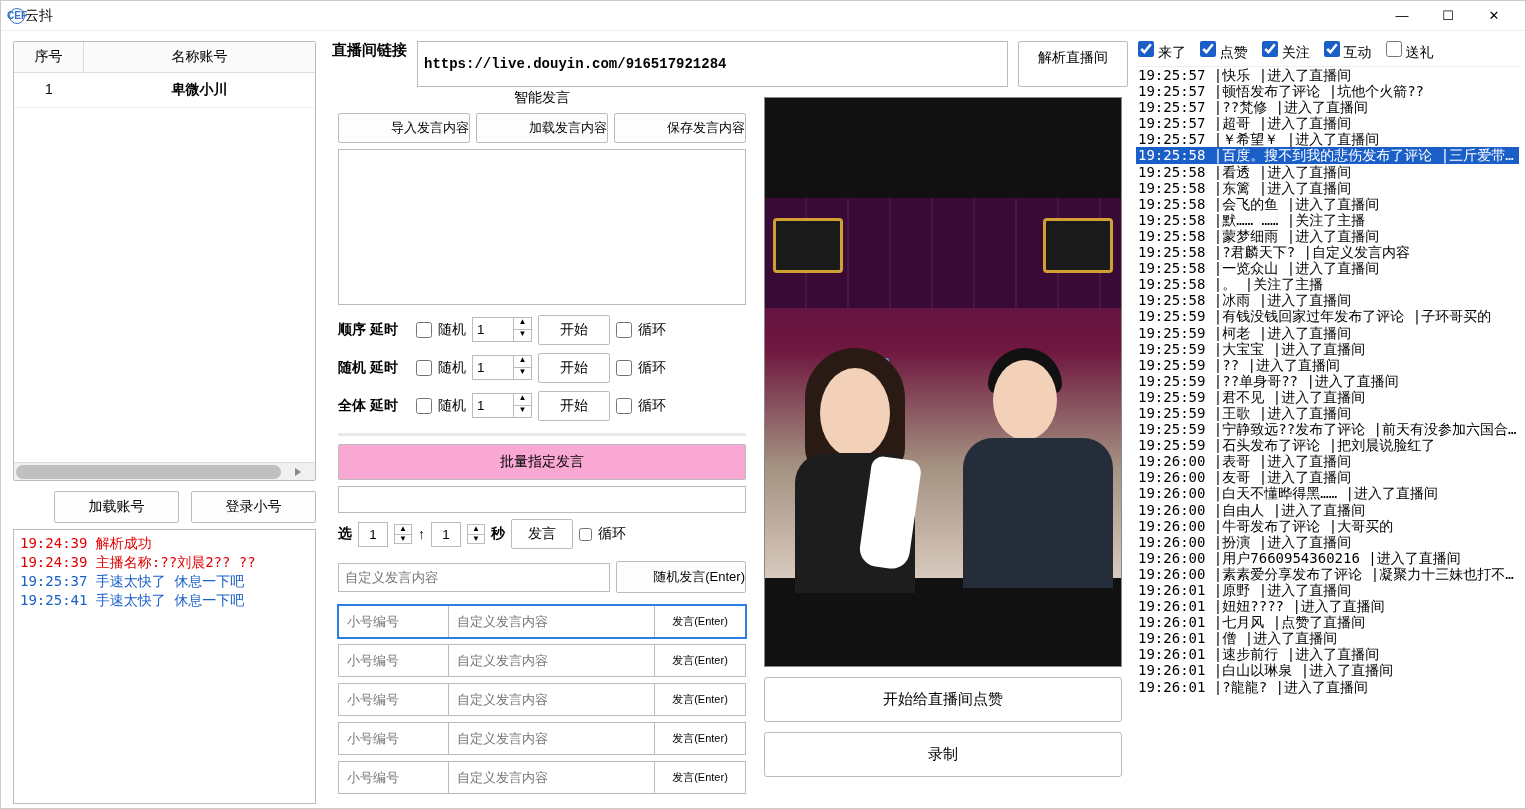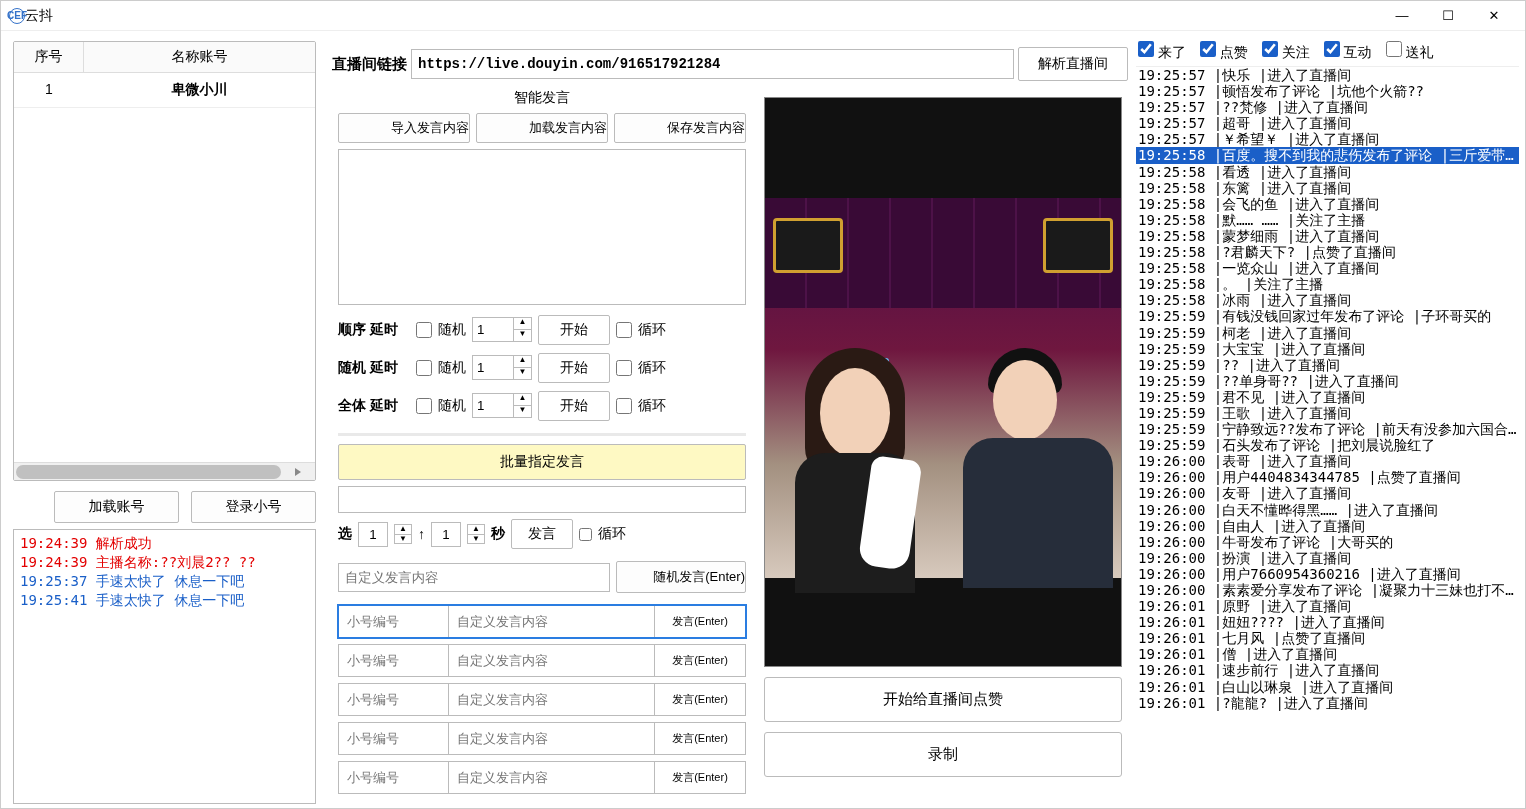--- a/index.html
+++ b/index.html
@@ -49,21 +49,21 @@
   .seqrow .spin { width:60px; display:flex; border:1px solid #bbb;}
   .seqrow .spin input{ flex:1; width:30px; border:none; padding:4px; text-align:left;}
   .spin .arrows{ width:18px; display:flex; flex-direction:column; border-left:1px solid #bbb;}
   .spin .arrows div{ flex:1; font-size:8px; text-align:center; line-height:1; cursor:pointer;}
   .spin .arrows div:first-child{border-bottom:1px solid #bbb;}
   .seqrow .btn-start{ width:72px; border:1px solid #bbb; padding:5px 0; text-align:center; cursor:pointer; border-radius:2px;}
   .cklabel{font-size:14px;}
 
   .divider{height:3px; background:#e9e9e9; margin:2px 0;}
 
-  .batch-btn{ border:1px solid #bbb; border-radius:2px; padding:8px 0; text-align:center; background:#fef9c3; cursor:pointer; font-size:14px;}
+  .batch-btn{ border:1px solid #bbb; border-radius:2px; padding:8px 0; text-align:center; background:#f9a8d4; cursor:pointer; font-size:14px;}
   .thinbox{ border:1px solid #bbb; height:28px;}
 
   .selrow{ display:flex; align-items:center; gap:6px; font-size:14px;}
   .selrow .updn{ display:flex; flex-direction:column; border:1px solid #bbb; width:18px;}
   .selrow .updn div{font-size:8px; text-align:center; line-height:1.1; cursor:pointer;}
   .selrow .updn div:first-child{border-bottom:1px solid #bbb;}
   .selrow .tinyn{ width:30px; border:1px solid #bbb; padding:4px; text-align:center;}
   .selrow .btn-start{ width:62px; border:1px solid #bbb; padding:5px 0; text-align:center; cursor:pointer; border-radius:2px;}
 
   .customrow{ display:flex; gap:6px; align-items:center;}
@@ -101,21 +101,21 @@
   .bigbtn{ border:1px solid #bbb; border-radius:3px; padding:12px 0; text-align:center; font-size:15px; cursor:pointer;}
 
   
   .col-right{ flex:1; display:flex; flex-direction:column; padding:6px 6px 6px 2px; min-width:0;}
   .checks{ display:flex; gap:14px; padding:4px 2px; font-size:14px; align-items:center;}
   .checks input{width:16px;height:16px; accent-color:#1a5fc8;}
   .feed{ flex:1; overflow:auto; font-family: SimSun, monospace; font-size:14px; line-height:1.15; border-top:1px solid #eee;}
   .feed div{ white-space:nowrap; overflow:hidden; text-overflow:ellipsis; padding:0 2px;}
   .feed .hl{ background:#1a5fc8; color:#fff;}
 
-  .linkbar{ display:flex; gap:4px; align-items:center; height:46px;}
+  .linkbar{ display:flex; gap:10px; height:46px;}
   .linkbar .lbl{font-size:15px; font-weight:bold;}
   .linkbar .urlbox{ flex:1; border:1px solid #bbb; padding:6px; font-family:"Courier New", monospace; font-size:14px; font-weight:bold;}
   .linkbar .pbtn{ width:110px; border:1px solid #bbb; padding:7px 0; text-align:center; border-radius:2px; cursor:pointer; font-size:14px;}
   .toparea{display:flex; gap:6px;}
   .toparea .col-mid{padding-top:0;}
 </style>
 </head>
 <body>
 
 <div class="window">
@@ -320,35 +320,34 @@
           <div>19:25:57 |顿悟发布了评论 |坑他个火箭??</div>
           <div>19:25:57 |??梵修 |进入了直播间</div>
           <div>19:25:57 |超哥 |进入了直播间</div>
           <div>19:25:57 |￥希望￥ |进入了直播间</div>
           <div class="hl">19:25:58 |百度。搜不到我的悲伤发布了评论 |三斤爱带...</div>
           <div>19:25:58 |看透 |进入了直播间</div>
           <div>19:25:58 |东篱 |进入了直播间</div>
           <div>19:25:58 |会飞的鱼 |进入了直播间</div>
           <div>19:25:58 |默…… …… |关注了主播</div>
           <div>19:25:58 |蒙梦细雨 |进入了直播间</div>
-          <div>19:25:58 |?君麟天下? |点赞了直播间</div>
+          <div>19:25:58 |?君麟天下? |自定义发言内容</div>
           <div>19:25:58 |一览众山 |进入了直播间</div>
           <div>19:25:58 |。 |关注了主播</div>
           <div>19:25:58 |冰雨 |进入了直播间</div>
           <div>19:25:59 |有钱没钱回家过年发布了评论 |子环哥买的</div>
           <div>19:25:59 |柯老 |进入了直播间</div>
           <div>19:25:59 |大宝宝 |进入了直播间</div>
           <div>19:25:59 |?? |进入了直播间</div>
           <div>19:25:59 |??单身哥?? |进入了直播间</div>
           <div>19:25:59 |君不见 |进入了直播间</div>
           <div>19:25:59 |王歌 |进入了直播间</div>
           <div>19:25:59 |宁静致远??发布了评论 |前天有没参加六国合...</div>
           <div>19:25:59 |石头发布了评论 |把刘晨说脸红了</div>
           <div>19:26:00 |表哥 |进入了直播间</div>
-          <div>19:26:00 |用户4404834344785 |点赞了直播间</div>
           <div>19:26:00 |友哥 |进入了直播间</div>
           <div>19:26:00 |白天不懂晔得黑…… |进入了直播间</div>
           <div>19:26:00 |自由人 |进入了直播间</div>
           <div>19:26:00 |牛哥发布了评论 |大哥买的</div>
           <div>19:26:00 |扮演 |进入了直播间</div>
           <div>19:26:00 |用户7660954360216 |进入了直播间</div>
           <div>19:26:00 |素素爱分享发布了评论 |凝聚力十三妹也打不...</div>
           <div>19:26:01 |原野 |进入了直播间</div>
           <div>19:26:01 |妞妞???? |进入了直播间</div>
           <div>19:26:01 |七月风 |点赞了直播间</div>

